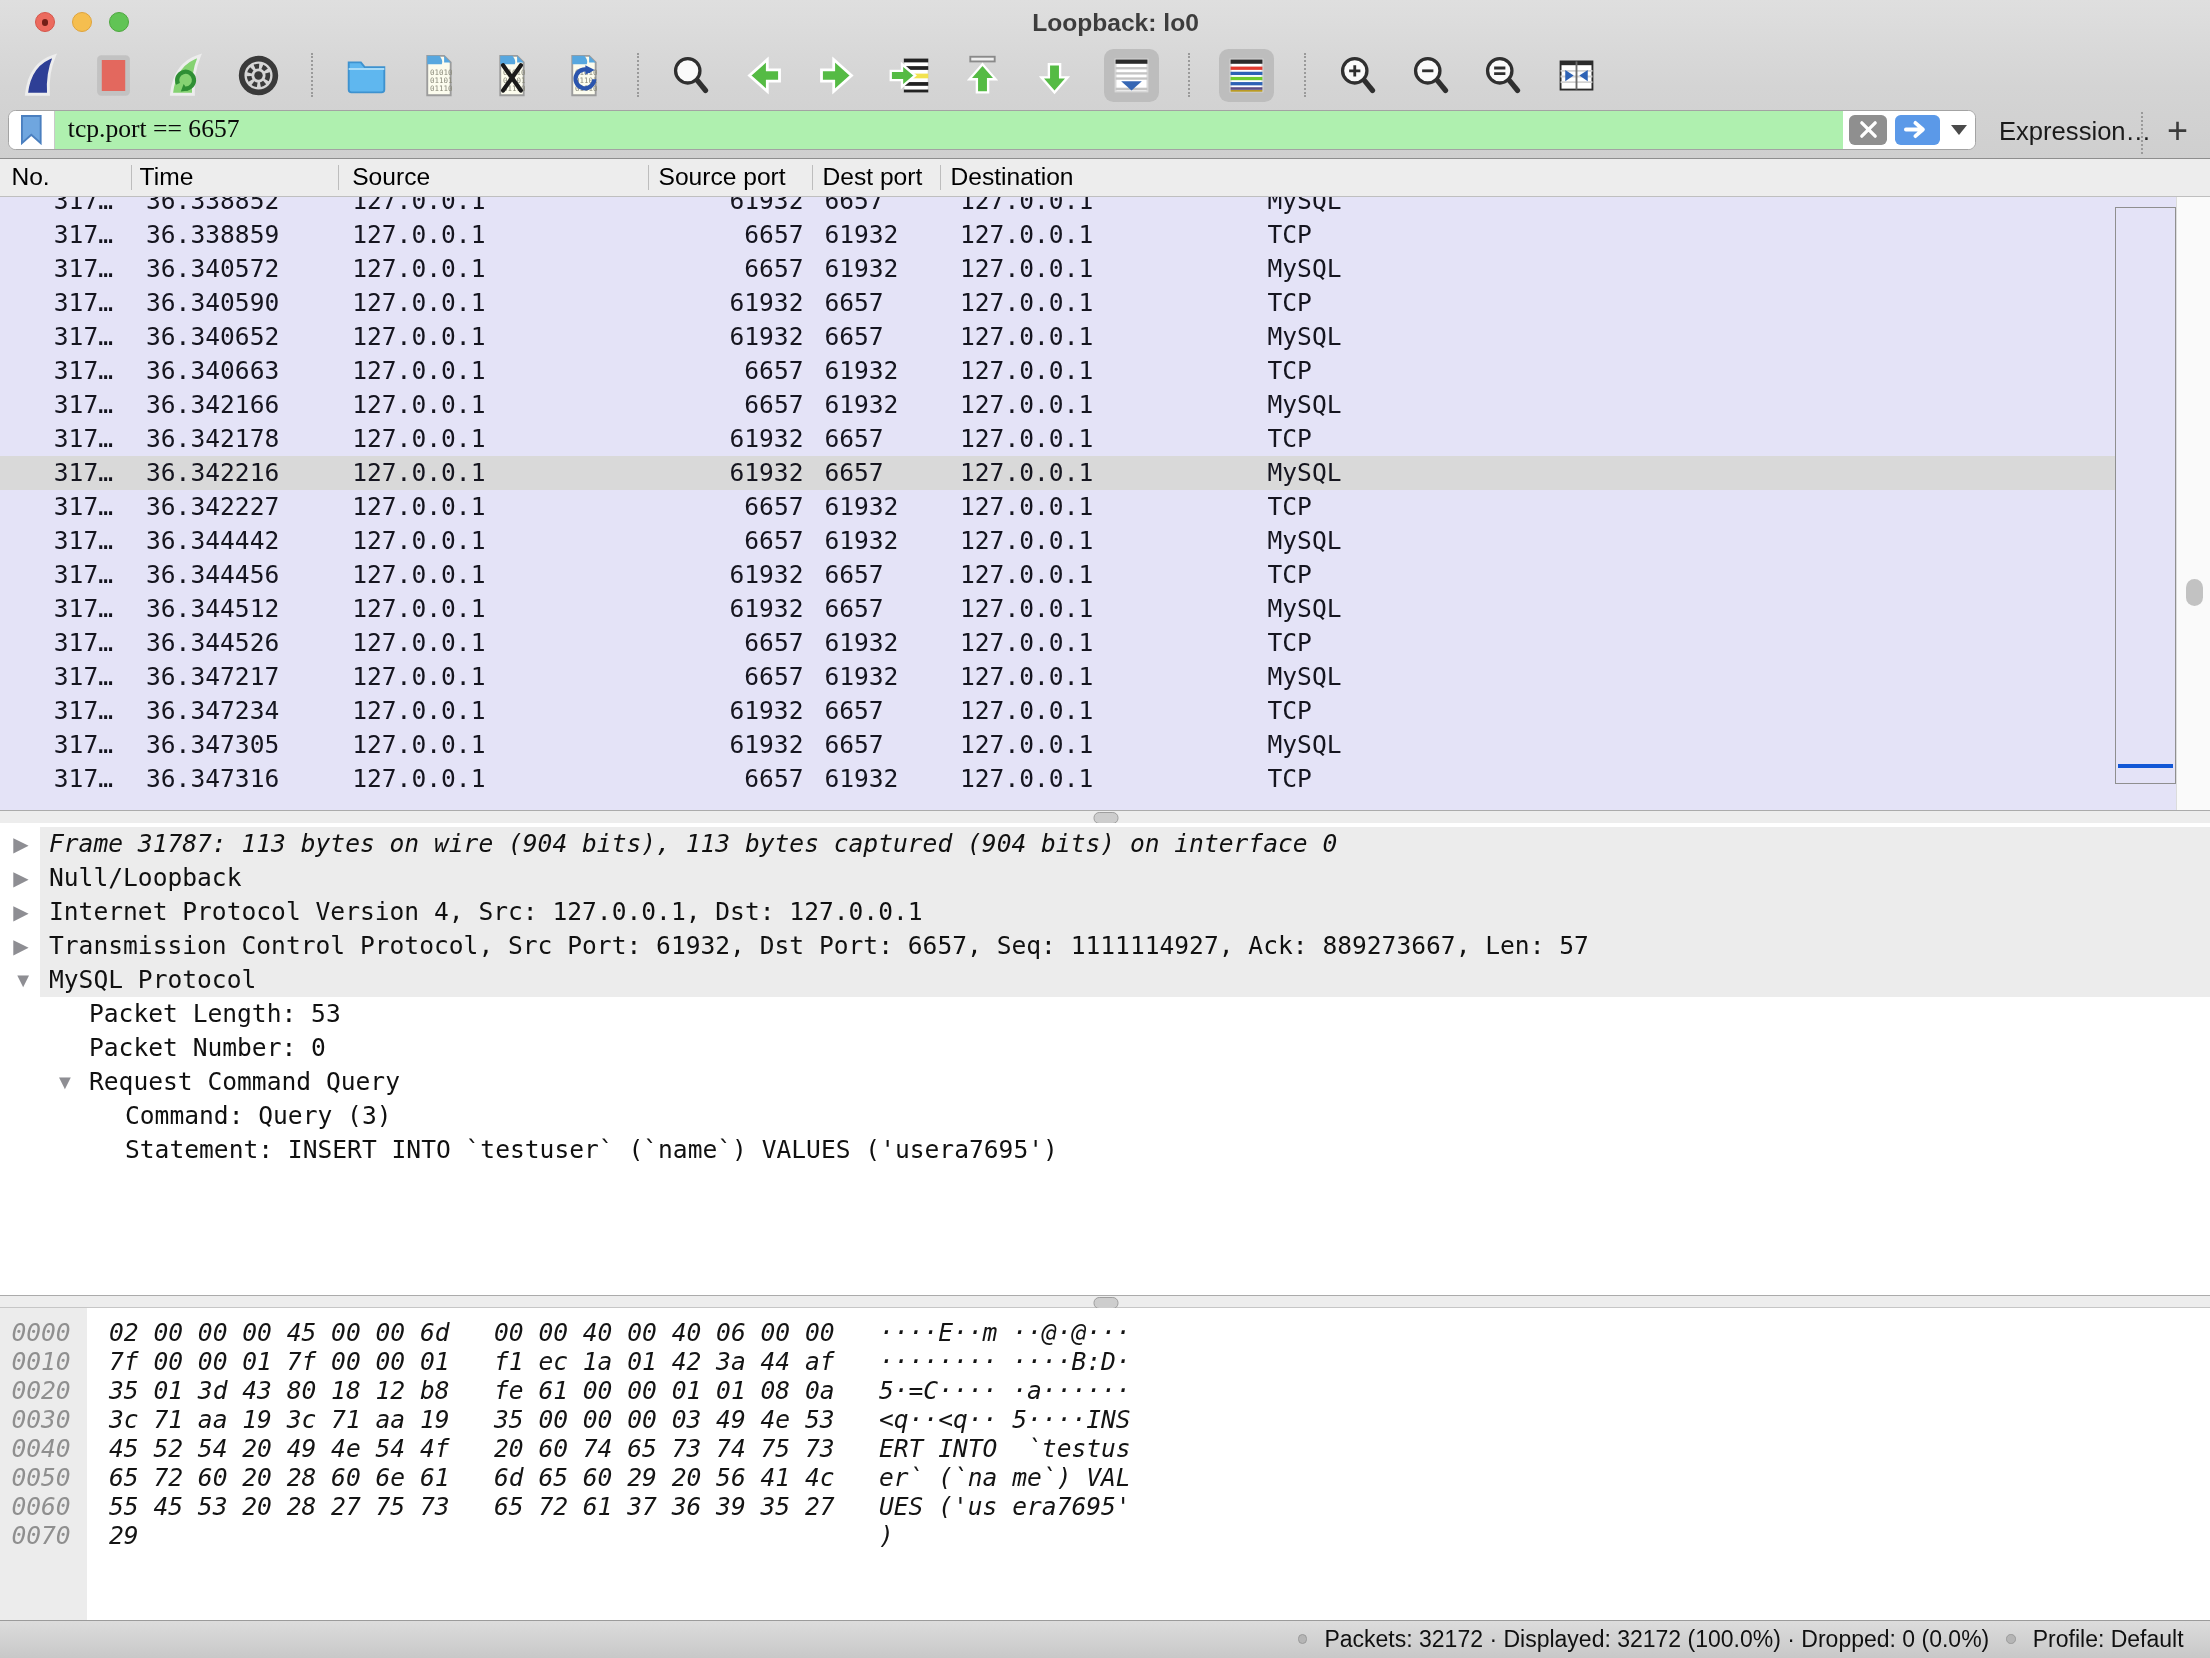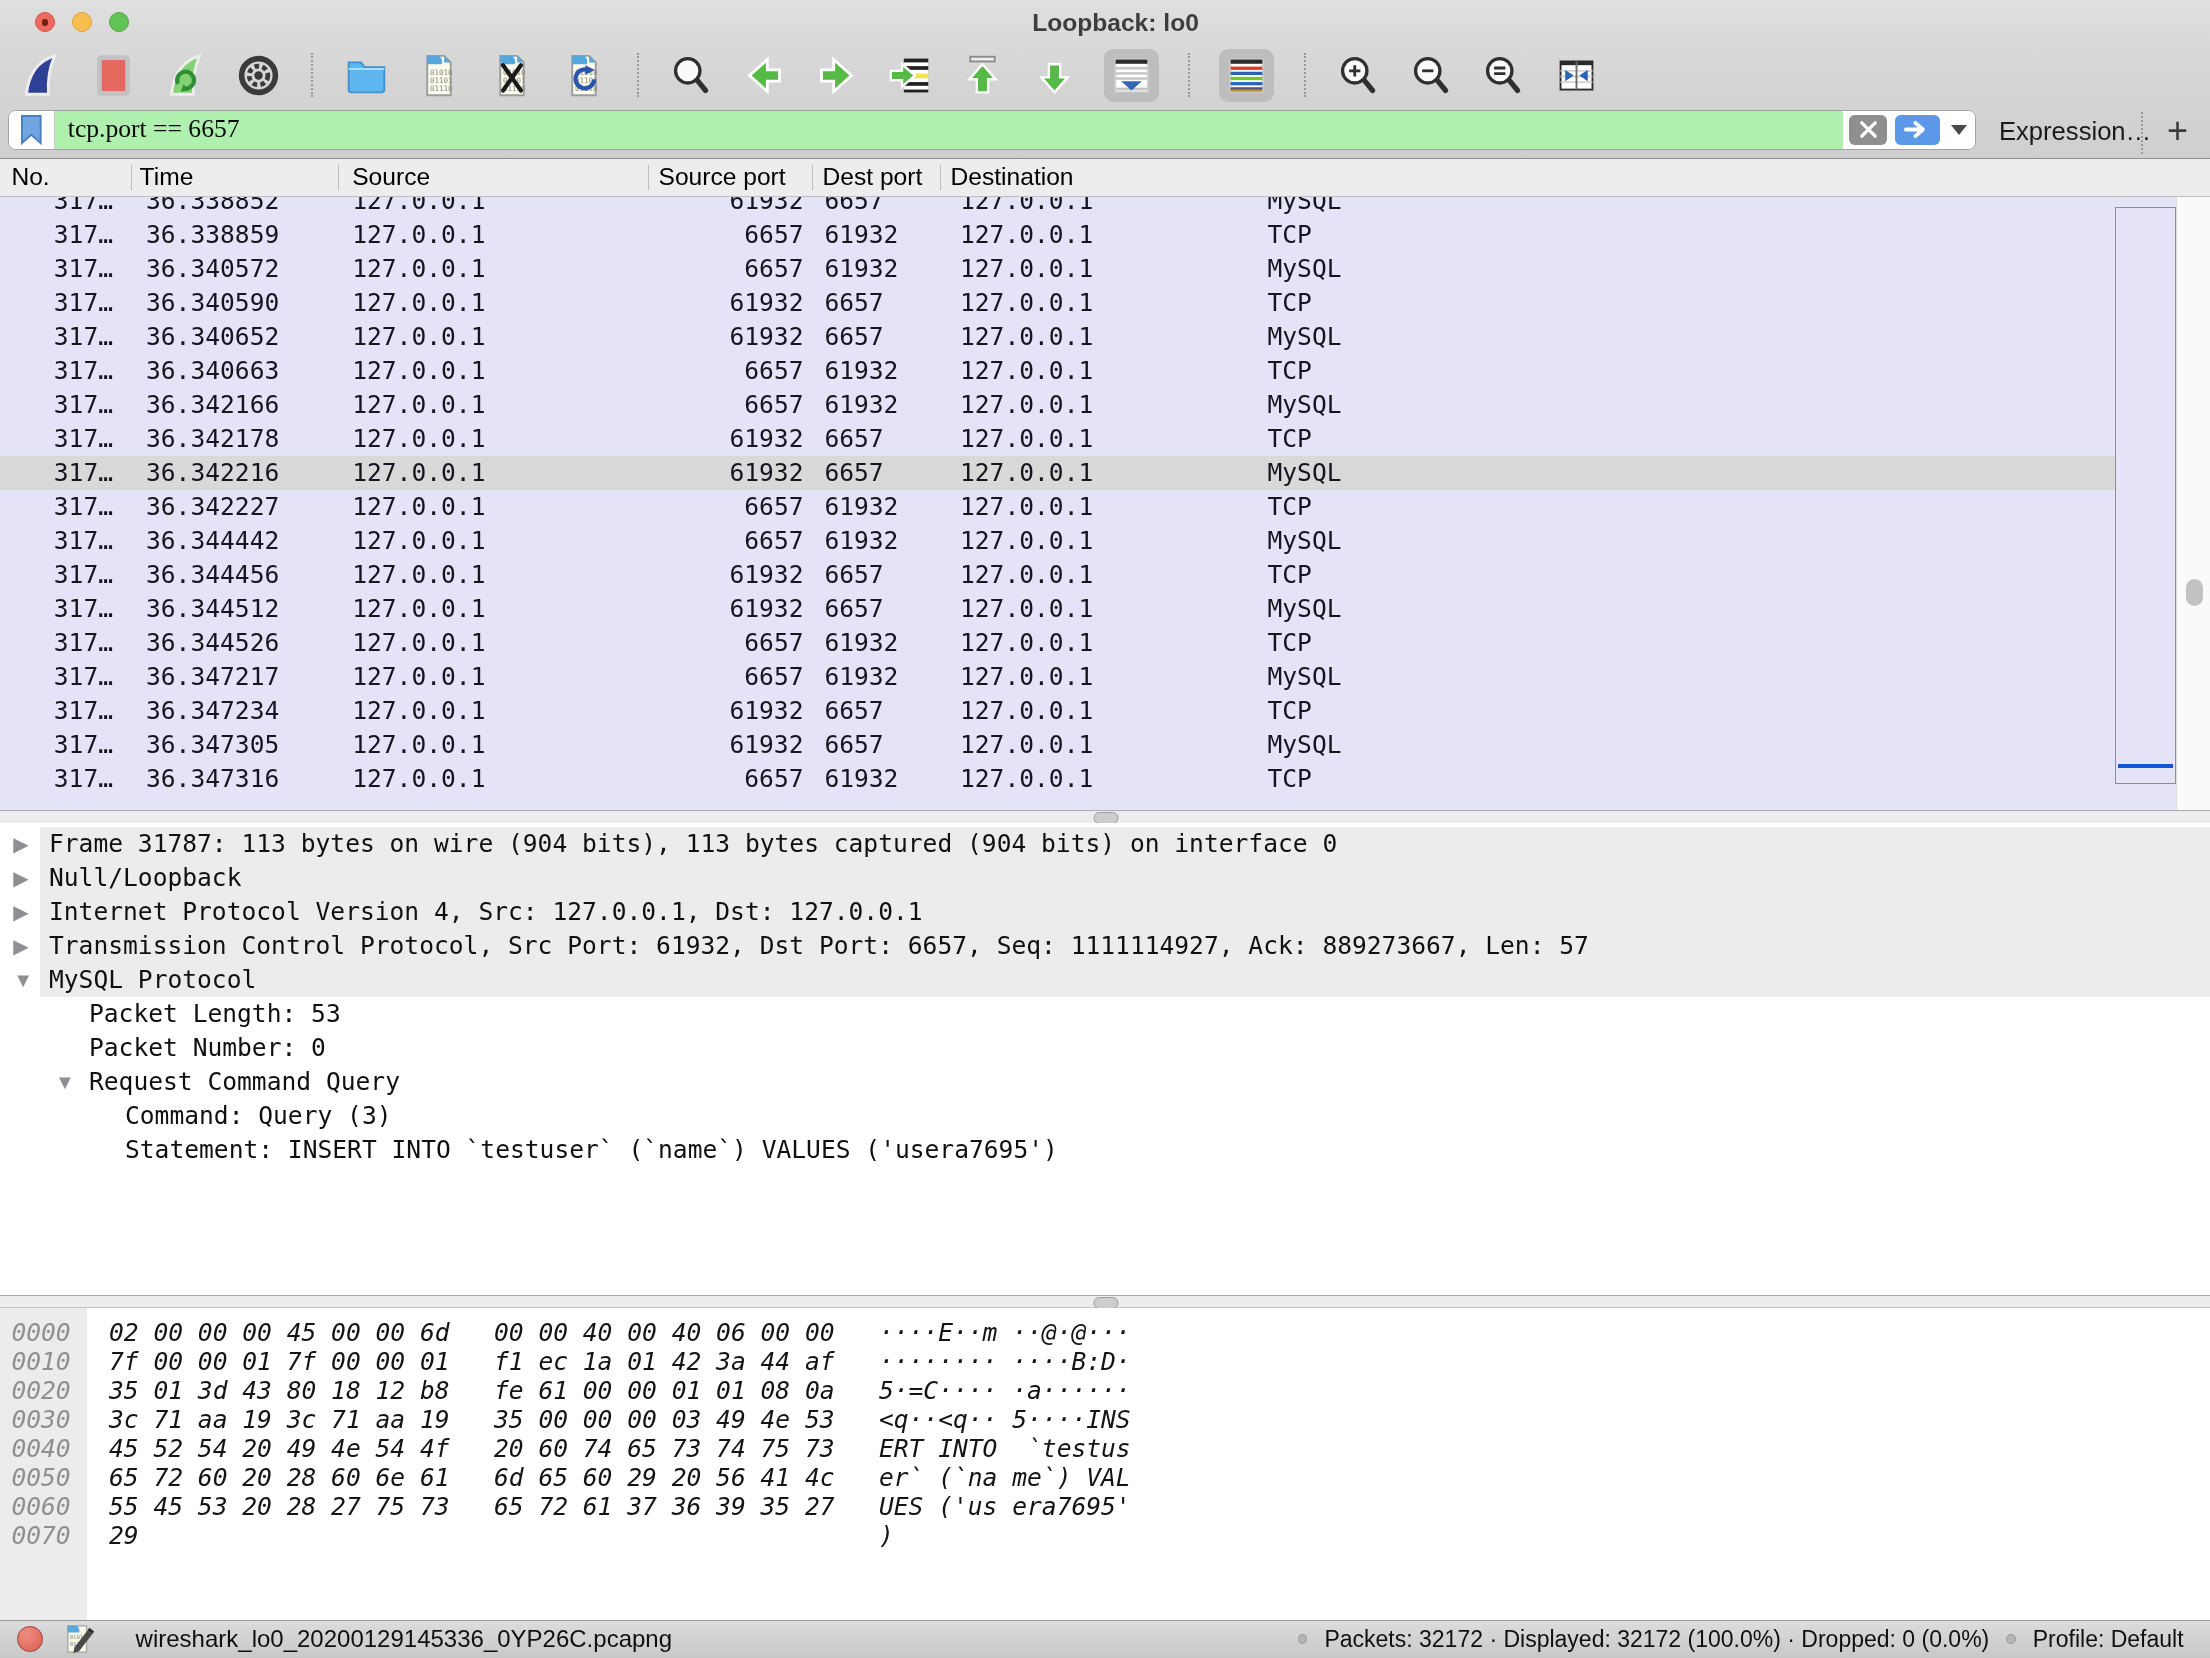--- a/index.html
+++ b/index.html
@@ -481,21 +481,21 @@
     </div>
   </div>
 
   <div class="splitter" id="split1">
       <div class="grip"></div>
     </div>
 
   <div class="details" id="details">
       <div class="drow shaded">
         <span class="expander" style="left: 13.2px;">▶</span>
-        <span class="dtext" style="left: 49px;">Frame 31787: 113 bytes on wire (904 bits), 113 bytes captured (904 bits) on interface 0</span>
+        <span class="dtext" style="left: 49px; font-style: italic;">Frame 31787: 113 bytes on wire (904 bits), 113 bytes captured (904 bits) on interface 0</span>
       </div>
       <div class="drow shaded">
         <span class="expander" style="left: 13.2px;">▶</span>
         <span class="dtext" style="left: 49px;">Null/Loopback</span>
       </div>
       <div class="drow shaded">
         <span class="expander" style="left: 13.2px;">▶</span>
         <span class="dtext" style="left: 49px;">Internet Protocol Version 4, Src: 127.0.0.1, Dst: 127.0.0.1</span>
       </div>
       <div class="drow shaded">
@@ -560,34 +560,20 @@
           <span class="hex-content">55 45 53 20 28 27 75 73   65 72 61 37 36 39 35 27   UES ('us era7695'</span>
         </div>
         <div class="hex-row">
           <span class="hex-off">0070</span>
           <span class="hex-content">29                                                  )        </span>
         </div>
       </div>
   </div>
 
   <div class="statusbar">
-    <div class="sb-left">
-      <div class="expert-dot"></div>
-      <div class="comment-btn">
-        <svg width="32" height="32" viewBox="0 0 34 34">
-          <rect x="4" y="3" width="20" height="28" fill="#F7F7EA" stroke="#A9A9A9" stroke-width="1.5"></rect>
-          <path d="M4 3h10c2.5 3 3 5 2 7H4z" fill="#58A8E0"></path>
-          <text x="6" y="17" font-size="6" font-family="monospace" fill="#8A8A7A">0101</text>
-          <text x="6" y="24" font-size="6" font-family="monospace" fill="#8A8A7A">0110</text>
-          <path d="M11 26L25 8l5 4-14 18-6 2z" fill="#4A4A4A"></path>
-          <path d="M25 8l5 4 2-3-5-4z" fill="#2E2E2E"></path>
-        </svg>
-      </div>
-      <div class="sb-filename">wireshark_lo0_20200129145336_0YP26C.pcapng</div>
-    </div>
     <div class="sb-right">
       <span class="sb-dot"></span>
       <span>Packets: 32172 · Displayed: 32172 (100.0%) · Dropped: 0 (0.0%)</span>
       <span class="sb-dot"></span>
       <span>Profile: Default</span>
     </div>
   </div>
 
 </div>
 

